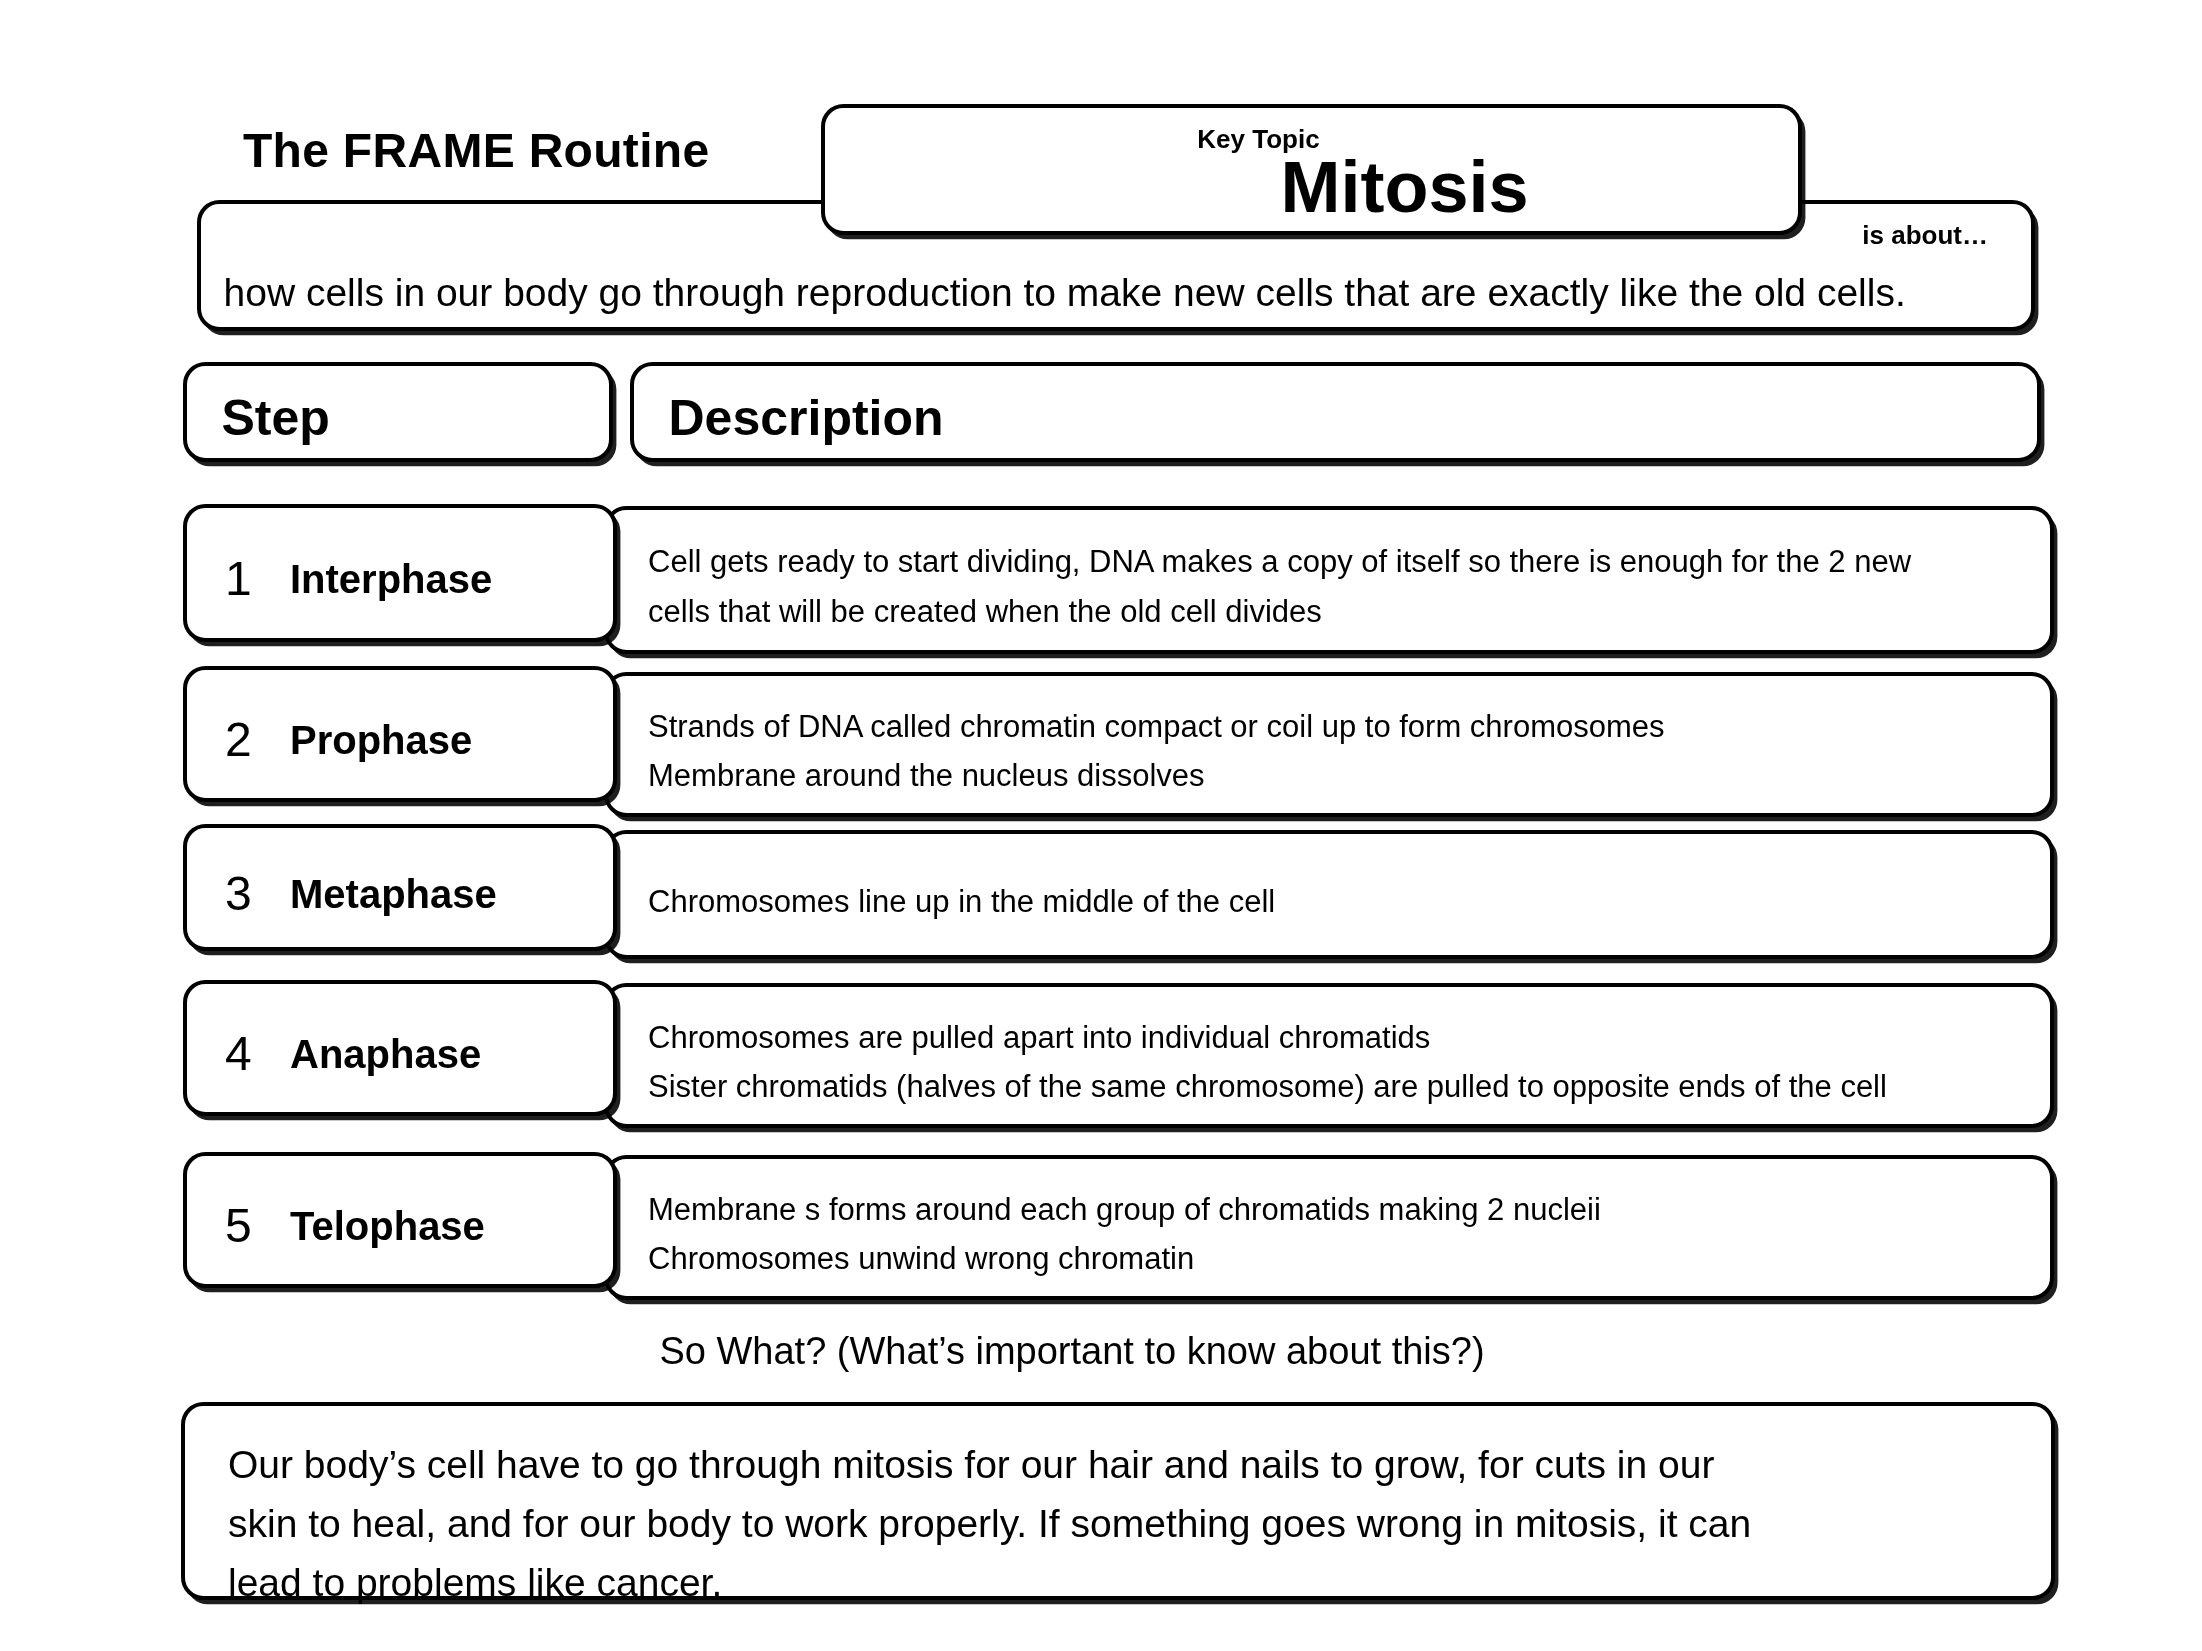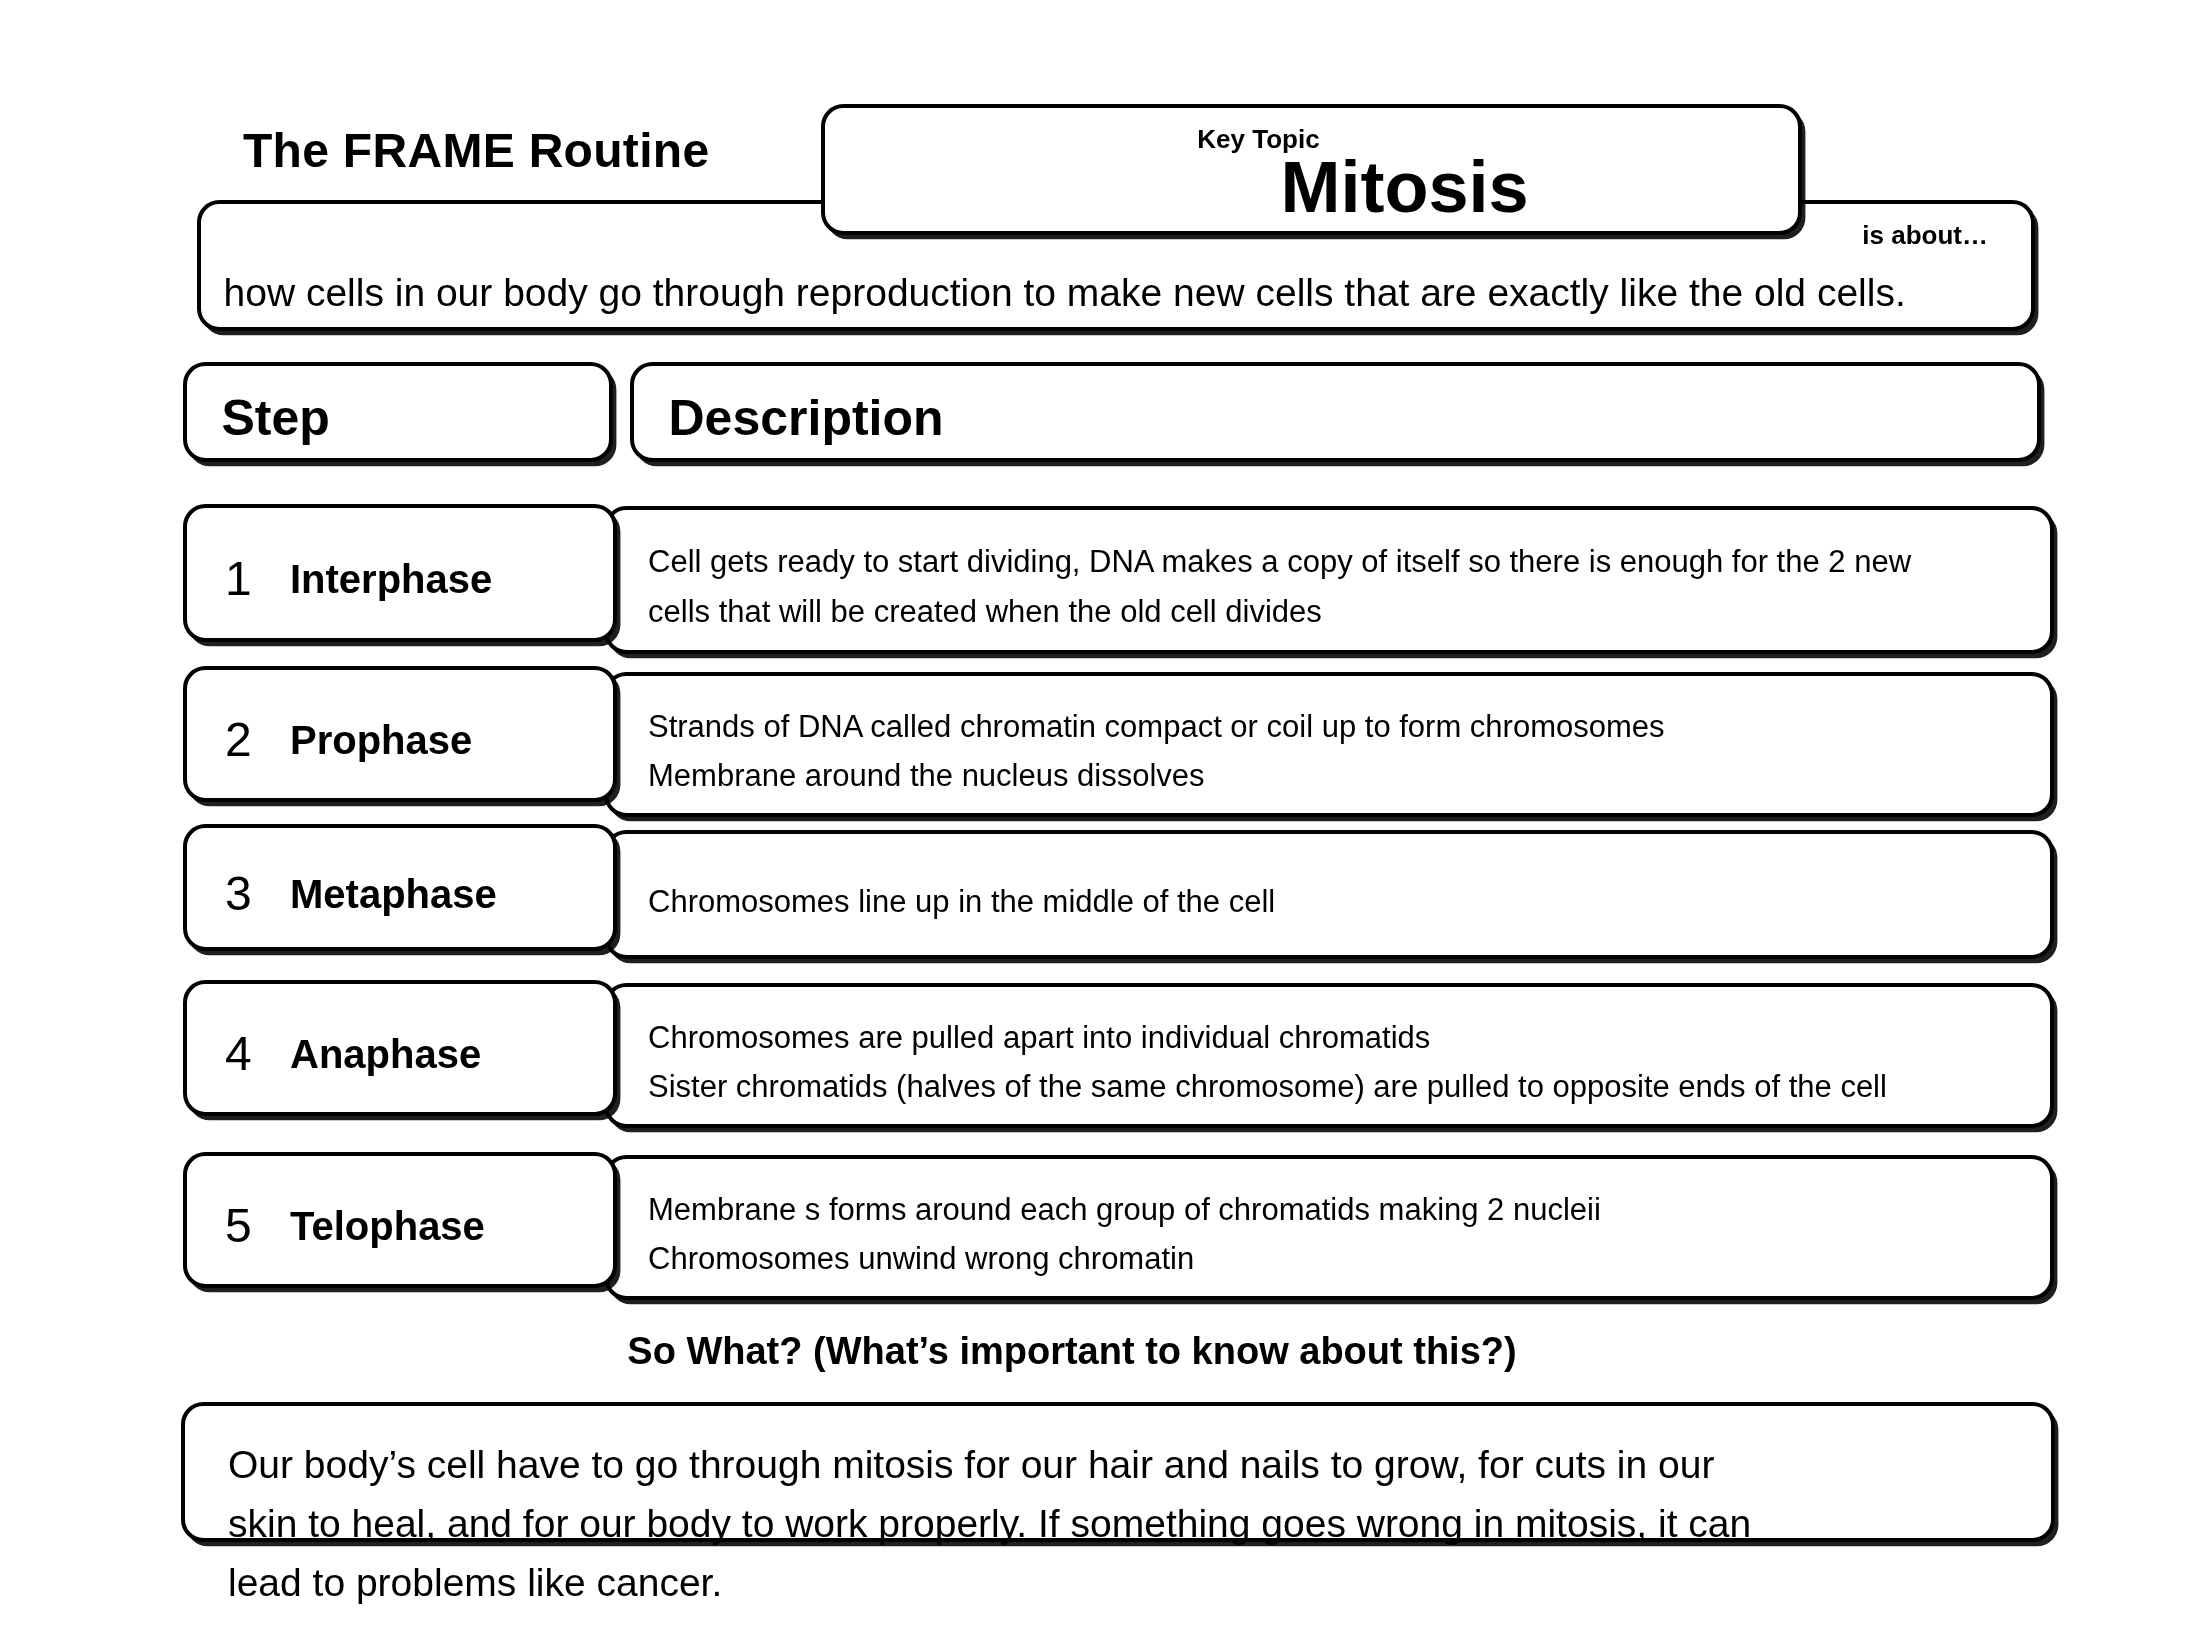--- a/index.html
+++ b/index.html
@@ -163,28 +163,28 @@
   .desc-lines div { white-space: nowrap; }
 
   
   #sowhat-title {
     position: absolute;
     left: 0;
     top: 1302px;
     width: 2082px;
     text-align: center;
     font-size: 38px;
-    font-weight: bold;
+    font-weight: normal;
     padding-left: 6px;
   }
   #sowhat-box {
     left: 153px;
     top: 1374px;
     width: 1874px;
-    height: 140px;
+    height: 198px;
     z-index: 2;
   }
   #sowhat-text {
     position: absolute;
     left: 29px;
     right: 20.6px;
     top: 19px;
     font-size: 39px;
     line-height: 1.33;
   }

